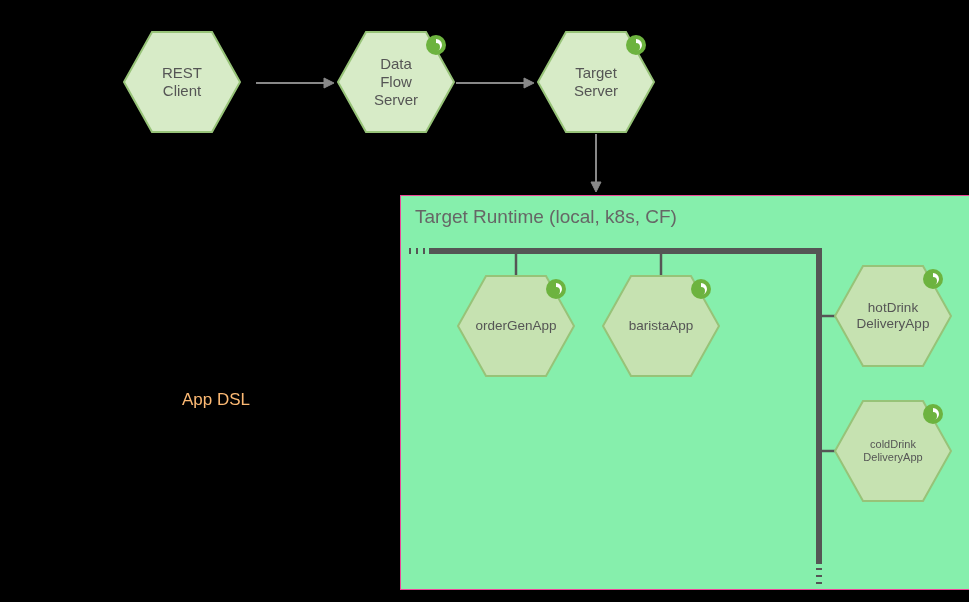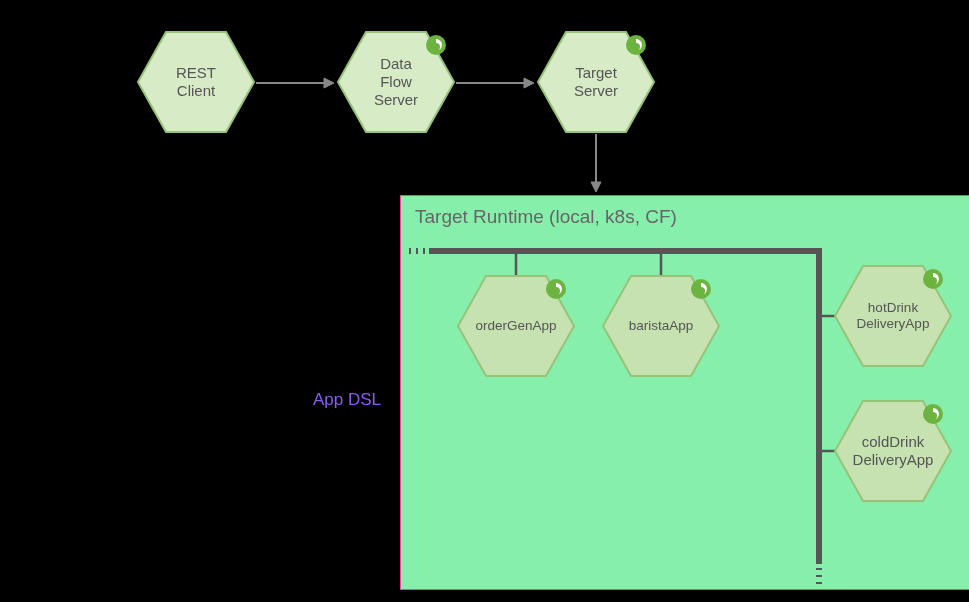--- a/index.html
+++ b/index.html
@@ -61,23 +61,23 @@
     font-weight: bold;
     color: #333;
     line-height: 1.4;
     padding: 8px;
   }
   .dsl-caption {
     position: absolute;
     left: 5px;
     top: 390px;
     width: 330px;
-    text-align: right;
+    text-align: center;
     font-size: 17px;
-    color: #8b5cf6;
+    color: #fdba74;
   }
   .target-runtime {
     position: absolute;
     left: 354px;
     top: 195px;
     width: 642px;
     height: 395px;
     background: #86efac;
     border: 1px solid #ec4899;
     padding: 10px 14px;
@@ -90,21 +90,21 @@
     position: absolute;
     stroke: #555;
     fill: none;
   }
 </style>
 </head>
 <body>
 
 <div class="canvas">
 
-  <div class="hex" style="left:90px; top:30px;">
+  <div class="hex" style="left:76px; top:30px;">
     <svg viewBox="0 0 120 104">
       <polygon points="30,2 90,2 118,52 90,102 30,102 2,52" fill="#d7ebc7" stroke="#97c378" stroke-width="2"></polygon>
     </svg>
     <div class="hex-label">REST
 Client</div>
   </div>
 
   <svg class="arrow" style="left:210px; top:76px; width:80px; height:14px;">
     <line x1="0" y1="7" x2="68" y2="7" stroke="#888" stroke-width="2"></line>
     <polygon points="68,2 78,7 68,12" fill="#888"></polygon>
@@ -213,19 +213,19 @@
     <div class="hex" style="left:432px; top:203px;">
       <svg viewBox="0 0 120 104">
         <polygon points="30,2 90,2 118,52 90,102 30,102 2,52" fill="#c6e2b1" stroke="#97c378" stroke-width="2"></polygon>
       </svg>
       <div class="spring-icon">
         <svg viewBox="0 0 22 22">
             <circle cx="11" cy="11" r="10" fill="#6db33f"></circle>
             <path d="M11 5 A6 6 0 0 1 11 17 A4 4 0 0 0 11 9 Z" fill="#fff"></path>
           </svg>
       </div>
-      <div class="hex-label" style="font-size:15px;">coldDrink
+      <div class="hex-label" style="font-size:11px;">coldDrink
 DeliveryApp</div>
     </div>
 
   </div>
 
 </div>
 
 </body></html>

